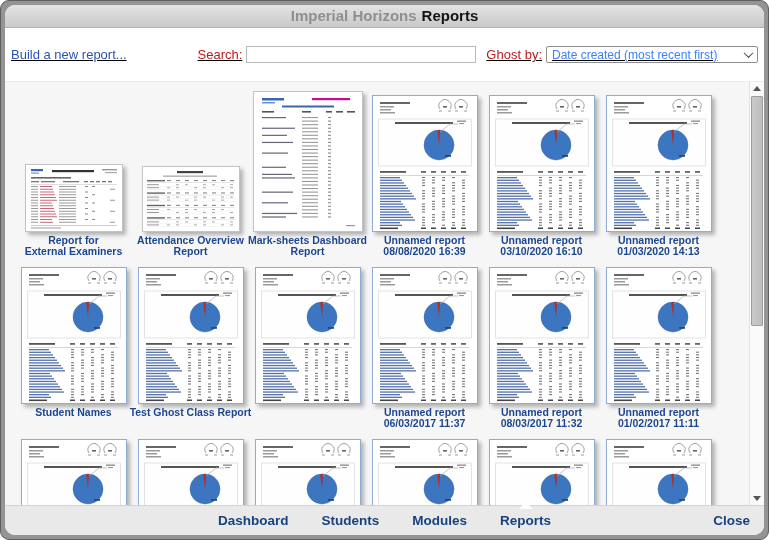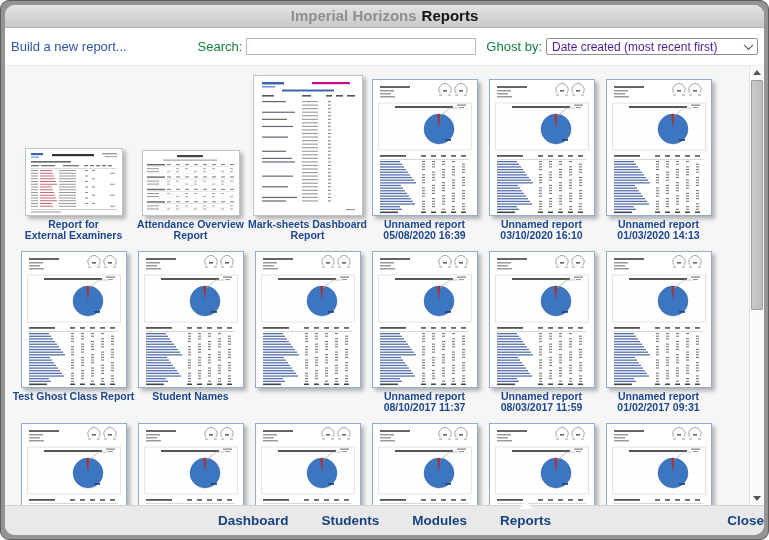--- a/index.html
+++ b/index.html
@@ -11,27 +11,27 @@
             display:flex; flex-direction:column; }
 
   
   .titlebar { flex:0 0 22px; background:linear-gradient(#e3e3e3,#c9c9c9); border-bottom:1px solid #b2b2b2;
               text-align:center; font-size:15px; font-weight:bold; line-height:22px; white-space:nowrap; }
   .title-app  { color:#8f8f8f; }
   .title-page { color:#141414; margin-left:5px; }
 
   
   .toolbar { flex:0 0 21px; background:#ffffff; display:flex; align-items:center;
-             padding:8px 6px; font-size:13px; border-bottom:1px solid #ececec; }
+             padding:16px 6px; font-size:13px; border-bottom:1px solid #ececec;text-decoration:underline; }
   .build-link { color:#2a55ad; margin-right:auto; cursor:pointer; text-decoration:none; }
-  .tb-label { color:#15803d; margin-right:4px; }
+  .tb-label { color:#b91c1c; margin-right:4px; }
   .search-input { width:222px; height:15px; border:1px solid #b9b9b9; margin-right:10px;
                   font-size:12px; padding:0 3px; outline:none; }
   .select-box { width:212px; height:17px; box-sizing:border-box; border:1px solid #8f8f8f; border-radius:2px;
-                background:#fff; font-size:12px; color:#4c1d95; display:flex; align-items:center;
+                background:#fff; font-size:12px; color:#3b82f6; display:flex; align-items:center;
                 justify-content:space-between; padding:0 5px; cursor:pointer; }
   .chev { width:6px; height:6px; border-right:1.5px solid #444; border-bottom:1.5px solid #444;
           transform:rotate(45deg) translate(-1px,-1px); }
 
   
   .content { flex:1 1 auto; position:relative; background:#f6f6f6; overflow:hidden; }
   .grid { position:absolute; left:10px; top:13px; display:grid;
           grid-template-columns:repeat(6,117px); grid-auto-rows:172px; }
   .cell { display:flex; flex-direction:column; align-items:center; cursor:pointer; }
   .thumb-area { height:137px; display:flex; align-items:flex-end; justify-content:center; }
@@ -54,21 +54,21 @@
   .sb-thumb { position:absolute; left:1px; top:14px; width:10px; height:228px;
               background:linear-gradient(90deg,#cacaca,#bdbdbd); border:1px solid #9d9d9d; border-radius:1px; cursor:pointer; }
 
   
   .footer { flex:0 0 29px; background:#e9e9e9; border-top:1px solid #d2d2d2; position:relative;
             display:flex; align-items:center; justify-content:center; }
   .tabs { display:flex; gap:33px; font-size:13.5px; font-weight:bold; color:#17427e; }
   .tab { position:relative; cursor:pointer; }
   .tab.active::before { content:""; position:absolute; top:-12px; left:50%; transform:translateX(-50%);
                         border:7px solid transparent; border-top:none; border-bottom:8px solid #fdfdfd; }
-  .close-btn { position:absolute; right:0; font-size:13.5px; font-weight:bold; color:#17427e; cursor:pointer; }
+  .close-btn { position:absolute; right:14px; font-size:13.5px; font-weight:bold; color:#17427e; cursor:pointer; }
 </style>
 </head>
 <body>
 
 <div class="window">
   <div class="inner">
 
     <div class="titlebar">
       <span class="title-app">Imperial Horizons</span><span class="title-page">Reports</span>
     </div>
@@ -504,21 +504,21 @@
                 <rect x="7" y="131.5" width="18" height="1.6" fill="#444"></rect>
                 <rect x="48" y="131.5" width="5" height="1.5" fill="#444"></rect>
                 <rect x="58" y="131.5" width="5" height="1.5" fill="#444"></rect>
                 <rect x="68" y="131.5" width="5" height="1.5" fill="#444"></rect>
                 <rect x="78" y="131.5" width="5" height="1.5" fill="#444"></rect>
                 <rect x="88" y="131.5" width="5" height="1.5" fill="#444"></rect>
               </svg>
             </div>
             <div class="card-label">
               <div>Unnamed report</div>
-              <div>05/08/2020 16:39</div>
+              <div>08/08/2020 16:39</div>
             </div>
           </div>
           <div class="cell">
             <div class="thumb-area">
               <svg class="thumb pieb" width="104" height="135" viewBox="0 0 104 135" xmlns="http://www.w3.org/2000/svg">
                 <rect x="0" y="0" width="104" height="135" fill="#fff"></rect>
                 <rect x="7" y="6" width="30" height="2" fill="#666"></rect>
                 <rect x="7" y="10" width="14" height="1.5" fill="#9a9a9a"></rect>
                 <rect x="7" y="13" width="11" height="1.5" fill="#9a9a9a"></rect>
                 <rect x="7" y="16" width="15" height="1.5" fill="#9a9a9a"></rect>
@@ -920,21 +920,21 @@
                 <rect x="89" y="128.7" width="3" height="1.1" fill="#777"></rect>
                 <rect x="7" y="131.5" width="18" height="1.6" fill="#444"></rect>
                 <rect x="48" y="131.5" width="5" height="1.5" fill="#444"></rect>
                 <rect x="58" y="131.5" width="5" height="1.5" fill="#444"></rect>
                 <rect x="68" y="131.5" width="5" height="1.5" fill="#444"></rect>
                 <rect x="78" y="131.5" width="5" height="1.5" fill="#444"></rect>
                 <rect x="88" y="131.5" width="5" height="1.5" fill="#444"></rect>
               </svg>
             </div>
             <div class="card-label">
-              <div>Test Ghost Class Report</div>
+              <div>Student Names</div>
             </div>
           </div>
           <div class="cell">
             <div class="thumb-area">
               <svg class="thumb pieb" width="104" height="135" viewBox="0 0 104 135" xmlns="http://www.w3.org/2000/svg">
                 <rect x="0" y="0" width="104" height="135" fill="#fff"></rect>
                 <rect x="7" y="6" width="30" height="2" fill="#666"></rect>
                 <rect x="7" y="10" width="14" height="1.5" fill="#9a9a9a"></rect>
                 <rect x="7" y="13" width="11" height="1.5" fill="#9a9a9a"></rect>
                 <rect x="7" y="16" width="15" height="1.5" fill="#9a9a9a"></rect>
@@ -1058,21 +1058,21 @@
                 <rect x="89" y="128.7" width="3" height="1.1" fill="#777"></rect>
                 <rect x="7" y="131.5" width="18" height="1.6" fill="#444"></rect>
                 <rect x="48" y="131.5" width="5" height="1.5" fill="#444"></rect>
                 <rect x="58" y="131.5" width="5" height="1.5" fill="#444"></rect>
                 <rect x="68" y="131.5" width="5" height="1.5" fill="#444"></rect>
                 <rect x="78" y="131.5" width="5" height="1.5" fill="#444"></rect>
                 <rect x="88" y="131.5" width="5" height="1.5" fill="#444"></rect>
               </svg>
             </div>
             <div class="card-label">
-              <div>Student Names</div>
+              <div>Test Ghost Class Report</div>
             </div>
           </div>
           <div class="cell">
             <div class="thumb-area">
               <svg class="thumb pieb" width="104" height="135" viewBox="0 0 104 135" xmlns="http://www.w3.org/2000/svg">
                 <rect x="0" y="0" width="104" height="135" fill="#fff"></rect>
                 <rect x="7" y="6" width="30" height="2" fill="#666"></rect>
                 <rect x="7" y="10" width="14" height="1.5" fill="#9a9a9a"></rect>
                 <rect x="7" y="13" width="11" height="1.5" fill="#9a9a9a"></rect>
                 <rect x="7" y="16" width="15" height="1.5" fill="#9a9a9a"></rect>
@@ -1332,21 +1332,21 @@
                 <rect x="7" y="131.5" width="18" height="1.6" fill="#444"></rect>
                 <rect x="48" y="131.5" width="5" height="1.5" fill="#444"></rect>
                 <rect x="58" y="131.5" width="5" height="1.5" fill="#444"></rect>
                 <rect x="68" y="131.5" width="5" height="1.5" fill="#444"></rect>
                 <rect x="78" y="131.5" width="5" height="1.5" fill="#444"></rect>
                 <rect x="88" y="131.5" width="5" height="1.5" fill="#444"></rect>
               </svg>
             </div>
             <div class="card-label">
               <div>Unnamed report</div>
-              <div>08/10/2017 11:37</div>
+              <div>06/03/2017 11:37</div>
             </div>
           </div>
           <div class="cell">
             <div class="thumb-area">
               <svg class="thumb pieb" width="104" height="135" viewBox="0 0 104 135" xmlns="http://www.w3.org/2000/svg">
                 <rect x="0" y="0" width="104" height="135" fill="#fff"></rect>
                 <rect x="7" y="6" width="30" height="2" fill="#666"></rect>
                 <rect x="7" y="10" width="14" height="1.5" fill="#9a9a9a"></rect>
                 <rect x="7" y="13" width="11" height="1.5" fill="#9a9a9a"></rect>
                 <rect x="7" y="16" width="15" height="1.5" fill="#9a9a9a"></rect>
@@ -1471,21 +1471,21 @@
                 <rect x="7" y="131.5" width="18" height="1.6" fill="#444"></rect>
                 <rect x="48" y="131.5" width="5" height="1.5" fill="#444"></rect>
                 <rect x="58" y="131.5" width="5" height="1.5" fill="#444"></rect>
                 <rect x="68" y="131.5" width="5" height="1.5" fill="#444"></rect>
                 <rect x="78" y="131.5" width="5" height="1.5" fill="#444"></rect>
                 <rect x="88" y="131.5" width="5" height="1.5" fill="#444"></rect>
               </svg>
             </div>
             <div class="card-label">
               <div>Unnamed report</div>
-              <div>08/03/2017 11:59</div>
+              <div>08/03/2017 11:32</div>
             </div>
           </div>
           <div class="cell">
             <div class="thumb-area">
               <svg class="thumb pieb" width="104" height="135" viewBox="0 0 104 135" xmlns="http://www.w3.org/2000/svg">
                 <rect x="0" y="0" width="104" height="135" fill="#fff"></rect>
                 <rect x="7" y="6" width="30" height="2" fill="#666"></rect>
                 <rect x="7" y="10" width="14" height="1.5" fill="#9a9a9a"></rect>
                 <rect x="7" y="13" width="11" height="1.5" fill="#9a9a9a"></rect>
                 <rect x="7" y="16" width="15" height="1.5" fill="#9a9a9a"></rect>
@@ -1610,21 +1610,21 @@
                 <rect x="7" y="131.5" width="18" height="1.6" fill="#444"></rect>
                 <rect x="48" y="131.5" width="5" height="1.5" fill="#444"></rect>
                 <rect x="58" y="131.5" width="5" height="1.5" fill="#444"></rect>
                 <rect x="68" y="131.5" width="5" height="1.5" fill="#444"></rect>
                 <rect x="78" y="131.5" width="5" height="1.5" fill="#444"></rect>
                 <rect x="88" y="131.5" width="5" height="1.5" fill="#444"></rect>
               </svg>
             </div>
             <div class="card-label">
               <div>Unnamed report</div>
-              <div>01/02/2017 09:31</div>
+              <div>01/02/2017 11:11</div>
             </div>
           </div>
           <div class="cell">
             <div class="thumb-area">
               <svg class="thumb pieb" width="104" height="135" viewBox="0 0 104 135" xmlns="http://www.w3.org/2000/svg">
                 <rect x="0" y="0" width="104" height="135" fill="#fff"></rect>
                 <rect x="7" y="6" width="30" height="2" fill="#666"></rect>
                 <rect x="7" y="10" width="14" height="1.5" fill="#9a9a9a"></rect>
                 <rect x="7" y="13" width="11" height="1.5" fill="#9a9a9a"></rect>
                 <rect x="7" y="16" width="15" height="1.5" fill="#9a9a9a"></rect>

